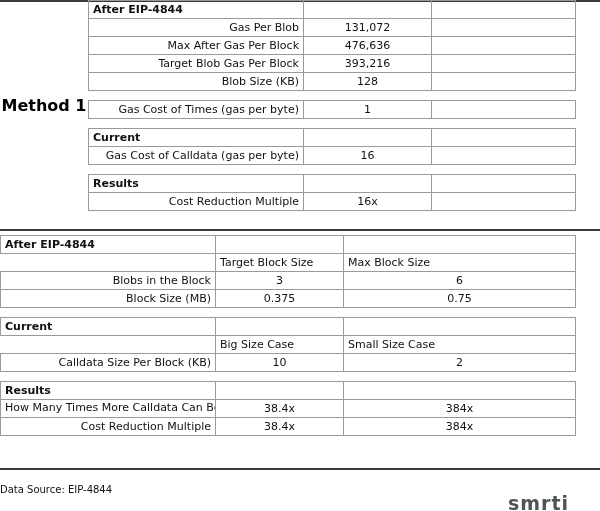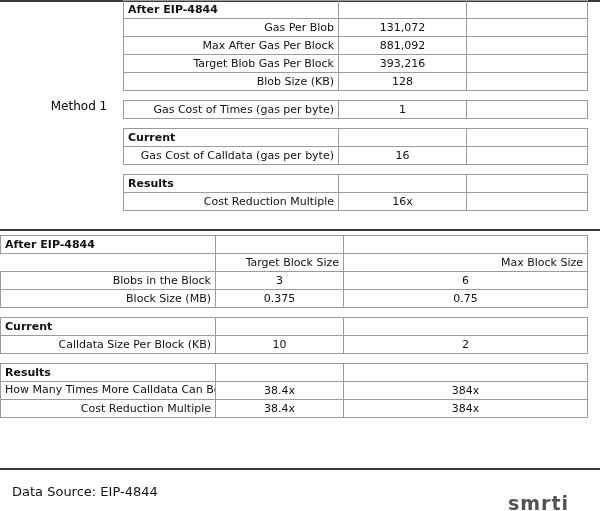--- a/index.html
+++ b/index.html
@@ -33,30 +33,29 @@
   }
   #method1-block { top: 0px; }
   #method2-block { top: 235px; }
 
   .method-label {
     width: 88px;
     flex: 0 0 88px;
     display: flex;
     align-items: center;
     justify-content: center;
-    font-weight: normal;
-    font-size: 12px;
+    font-weight: bold;
+    font-size: 16px;
     color: #000;
     font-family: "DejaVu Sans", sans-serif;
-    padding-left: 35px;
   }
 
   .tbl-wrap {
     flex: 1 1 auto;
-    padding-right: 12px;
+    padding-right: 24px;
   }
 
   table.grid {
     border-collapse: collapse;
     width: 100%;
     table-layout: fixed;
   }
   table.grid td {
     border: 1px solid #9a9a9a;
     height: 17px;
@@ -80,43 +79,43 @@
     border: 1px solid #9a9a9a;
   }
   td.nb { border: none !important; }
   td.two-line {
     white-space: normal;
     line-height: 1.12;
     font-size: 10.5px;
     height: 28px;
   }
   td.colhdr {
-    text-align: right;
+    text-align: left;
     border-top: none;
     margin-top: 12px;
   }
 
   
   .rule {
     position: absolute;
     left: 0;
     width: 600px;
     height: 2px;
     background: #3a3a3a;
   }
   #rule-top { top: 0px; }
   #rule-mid { top: 229px; }
   #rule-bot { top: 468px; }
 
   
   .source {
     position: absolute;
-    left: 12px;
+    left: 0;
     top: 484px;
-    font-size: 13px;
+    font-size: 10px;
     color: #111;
     text-align: center;
   }
 
   .brand {
     position: absolute;
     right: 8px;
     top: 494px;
     width: 170px;
     height: 38px;
@@ -182,21 +181,21 @@
             <td class="hdr-sec"></td>
             <td class="hdr-sec"></td>
           </tr>
           <tr>
             <td class="lbl">Gas Per Blob</td>
             <td class="val">131,072</td>
             <td class="val"></td>
           </tr>
           <tr>
             <td class="lbl">Max After Gas Per Block</td>
-            <td class="val">881,092</td>
+            <td class="val">476,636</td>
             <td class="val"></td>
           </tr>
           <tr>
             <td class="lbl">Target Blob Gas Per Block</td>
             <td class="val">393,216</td>
             <td class="val"></td>
           </tr>
           <tr>
             <td class="lbl">Blob Size (KB)</td>
             <td class="val">128</td>
@@ -280,20 +279,25 @@
               <td class="nb"></td>
               <td class="nb"></td>
               <td class="nb"></td>
             </tr>
           <tr>
             <td class="hdr-sec">Current</td>
             <td class="hdr-sec"></td>
             <td class="hdr-sec"></td>
           </tr>
           <tr>
+            <td class="nb"></td>
+            <td class="colhdr">Big Size Case</td>
+            <td class="colhdr">Small Size Case</td>
+          </tr>
+          <tr>
             <td class="lbl">Calldata Size Per Block (KB)</td>
             <td class="val">10</td>
             <td class="val">2</td>
           </tr>
           <tr class="spacer">
               <td class="nb"></td>
               <td class="nb"></td>
               <td class="nb"></td>
             </tr>
           <tr>

